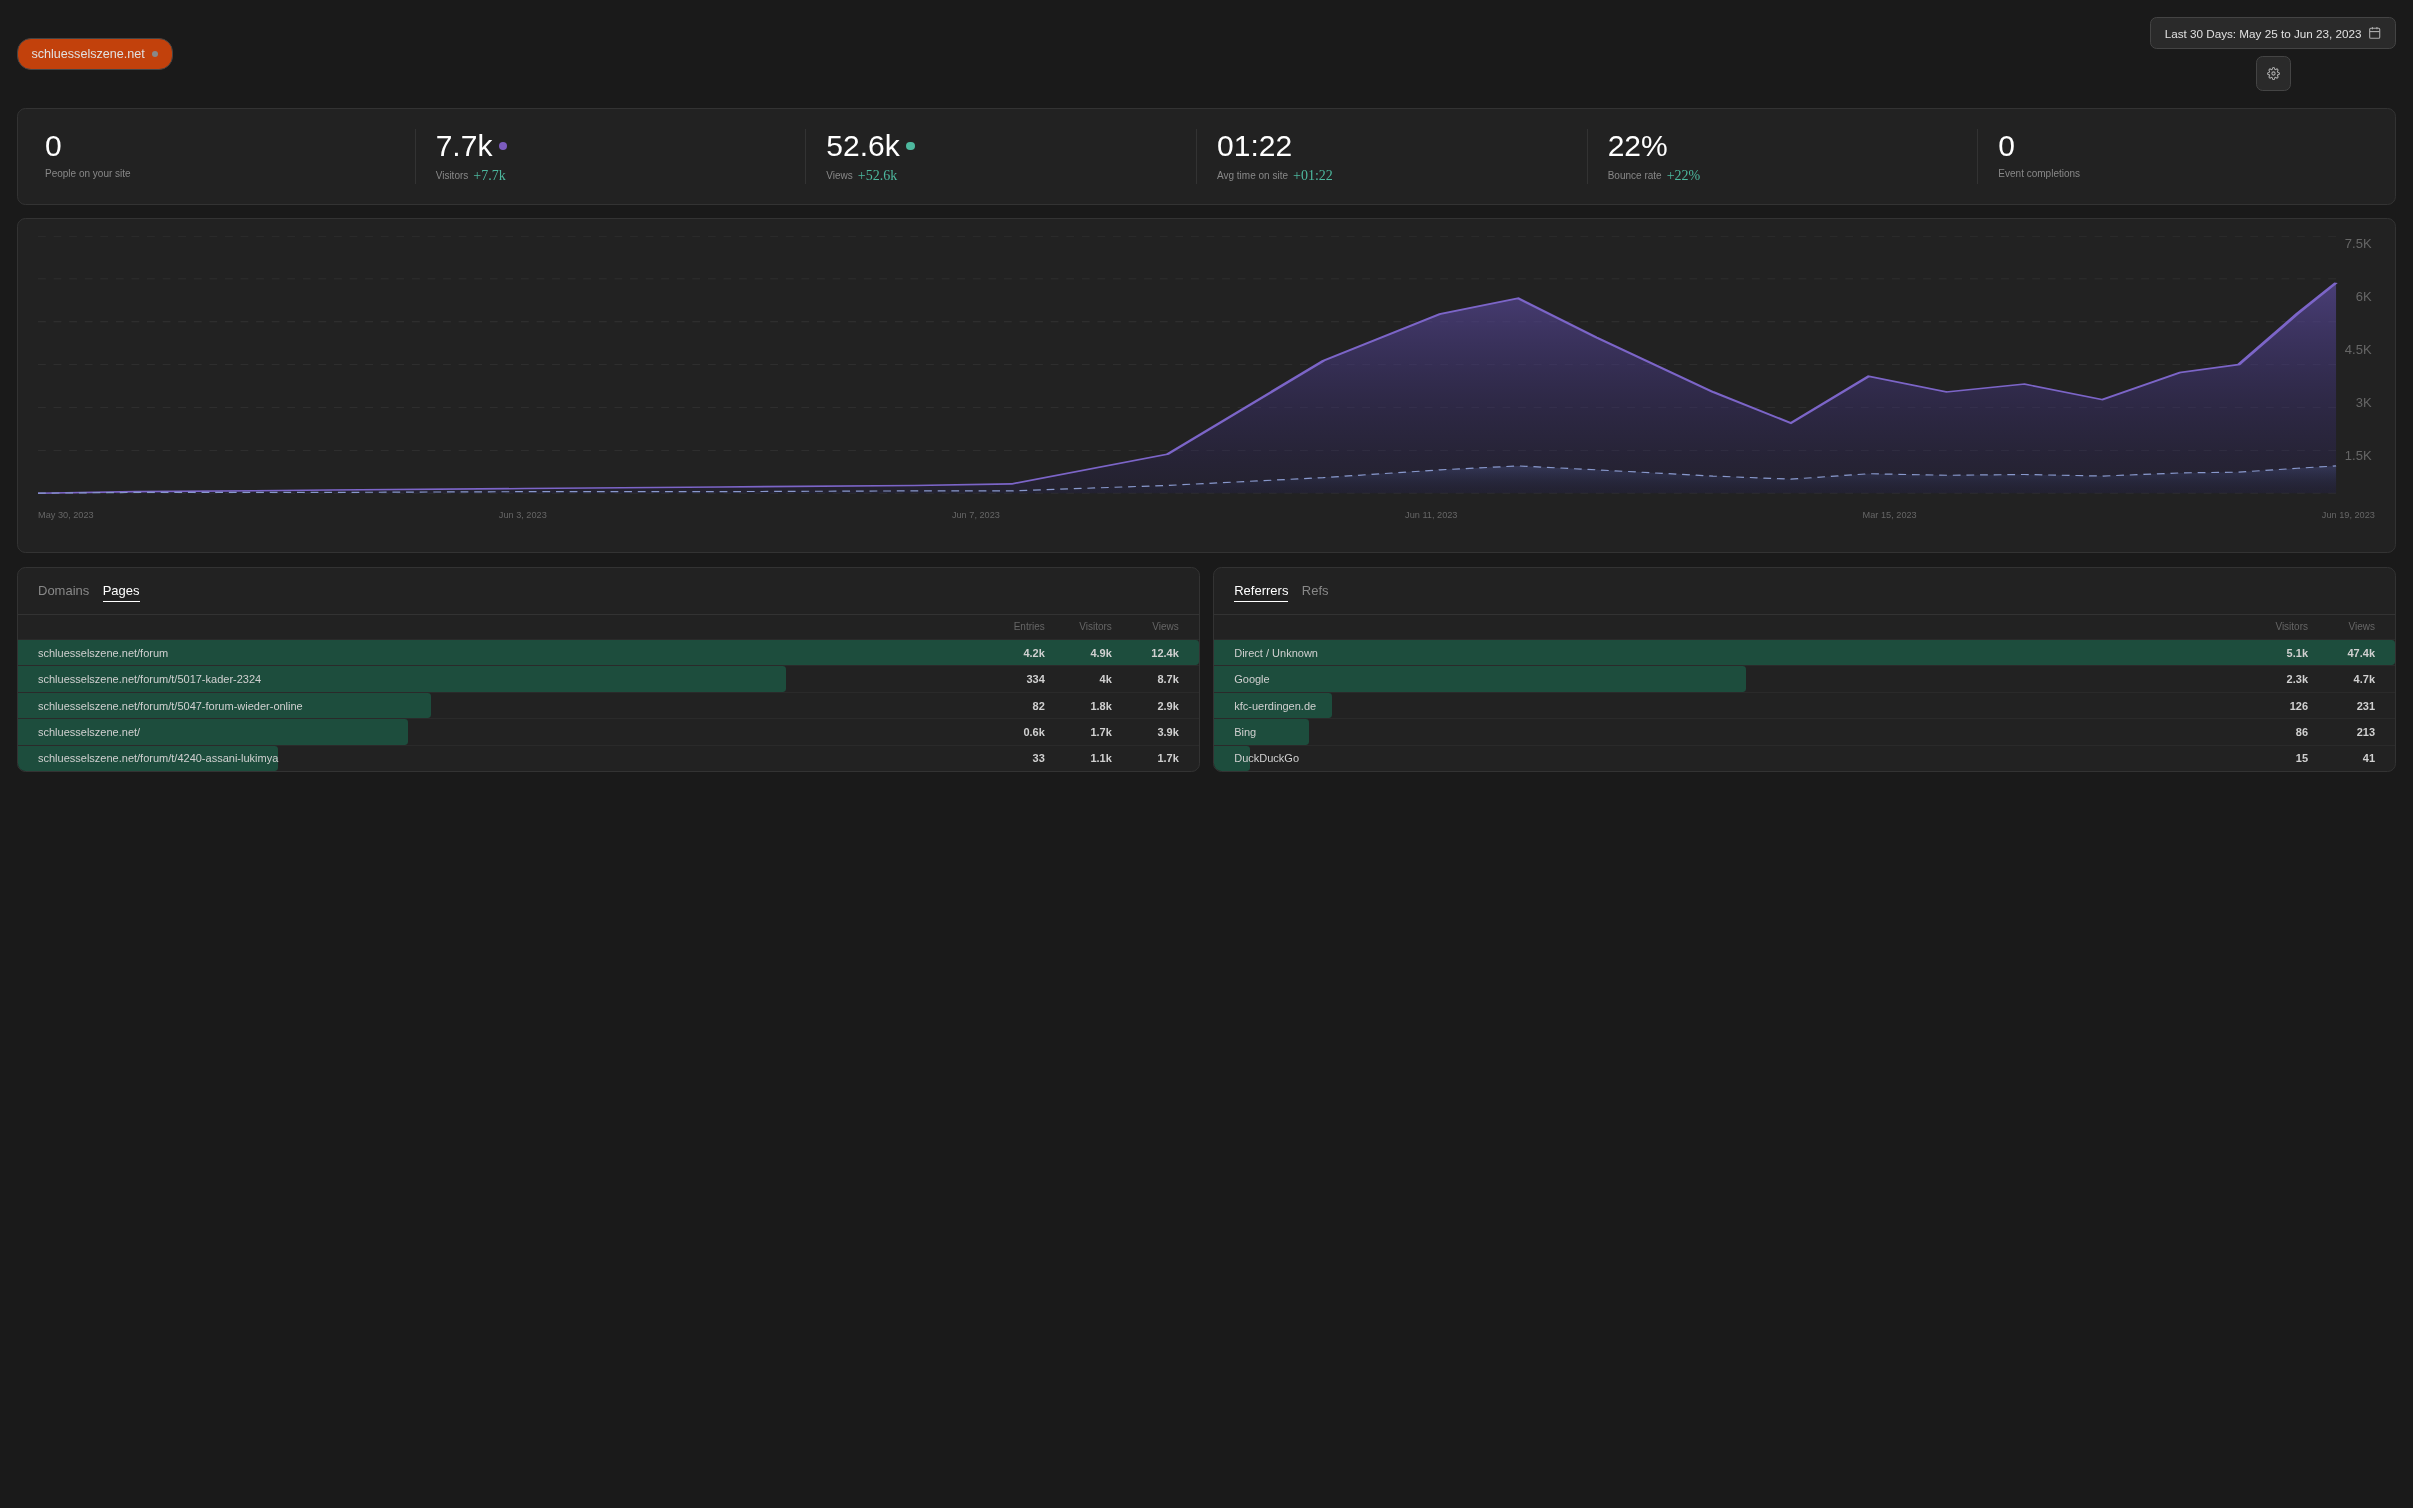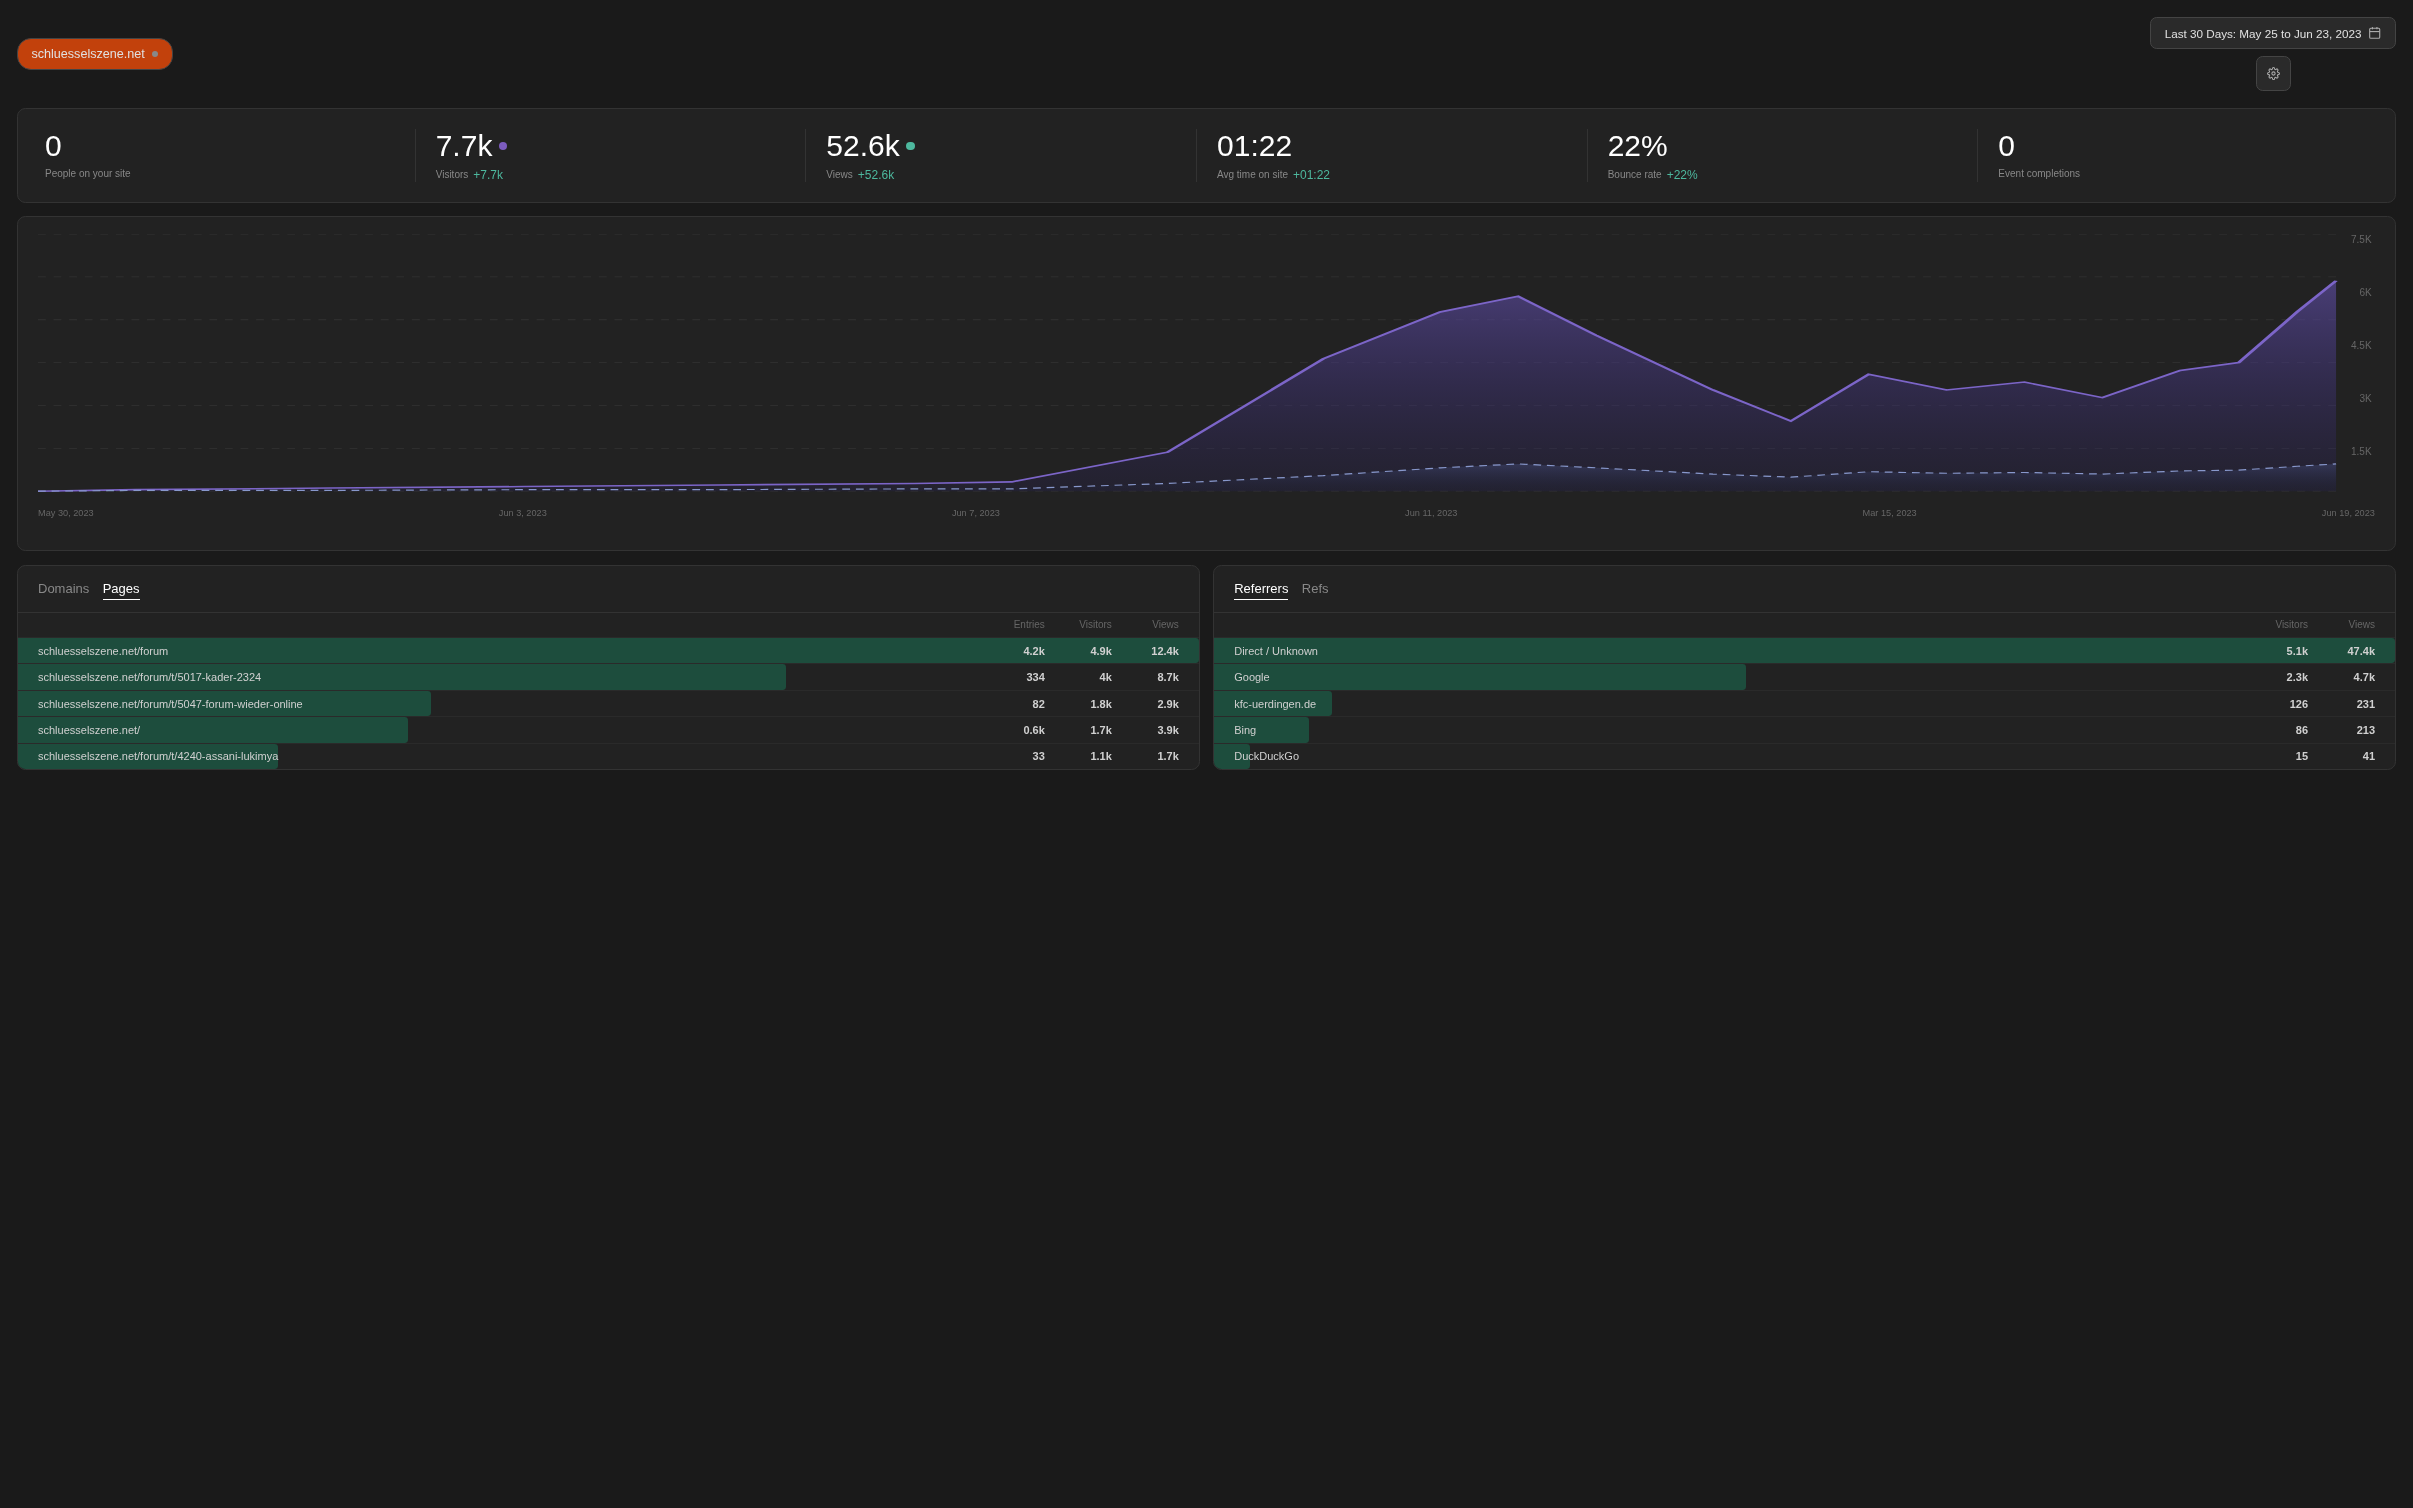--- a/index.html
+++ b/index.html
@@ -97,21 +97,21 @@
     }
     .stat-dot-purple { width: 8.4px; height: 8.4px; border-radius: 50%; background: #7c5cbf; display: inline-block; }
     .stat-dot-teal { width: 8.4px; height: 8.4px; border-radius: 50%; background: #4db89e; display: inline-block; }
     .stat-label {
       font-size: 10px;
       color: #888;
       display: flex;
       align-items: center;
       gap: 5px;
     }
-    .change-positive { color: #4db89e; font-size: 12px; }
+    .change-positive { color: #4db89e; font-size: 14px; font-family: Liberation Serif, serif; }
 
     
     .chart-container {
       background: #222;
       border: 0.8px solid #333;
       border-radius: 8.4px;
       padding: 17px 20px;
       margin-bottom: 13.4px;
       position: relative;
       height: 335px;
@@ -135,21 +135,21 @@
     .y-axis-labels {
       position: absolute;
       right: 0;
       top: 0;
       height: calc(100% - 34px);
       display: flex;
       flex-direction: column;
       justify-content: space-between;
       align-items: flex-end;
       color: #666;
-      font-size: 10px;
+      font-size: 13px;
       padding-right: 3.4px;
       pointer-events: none;
     }
 
     
     .bottom-row {
       display: flex;
       gap: 13.4px;
     }
     .table-section {

